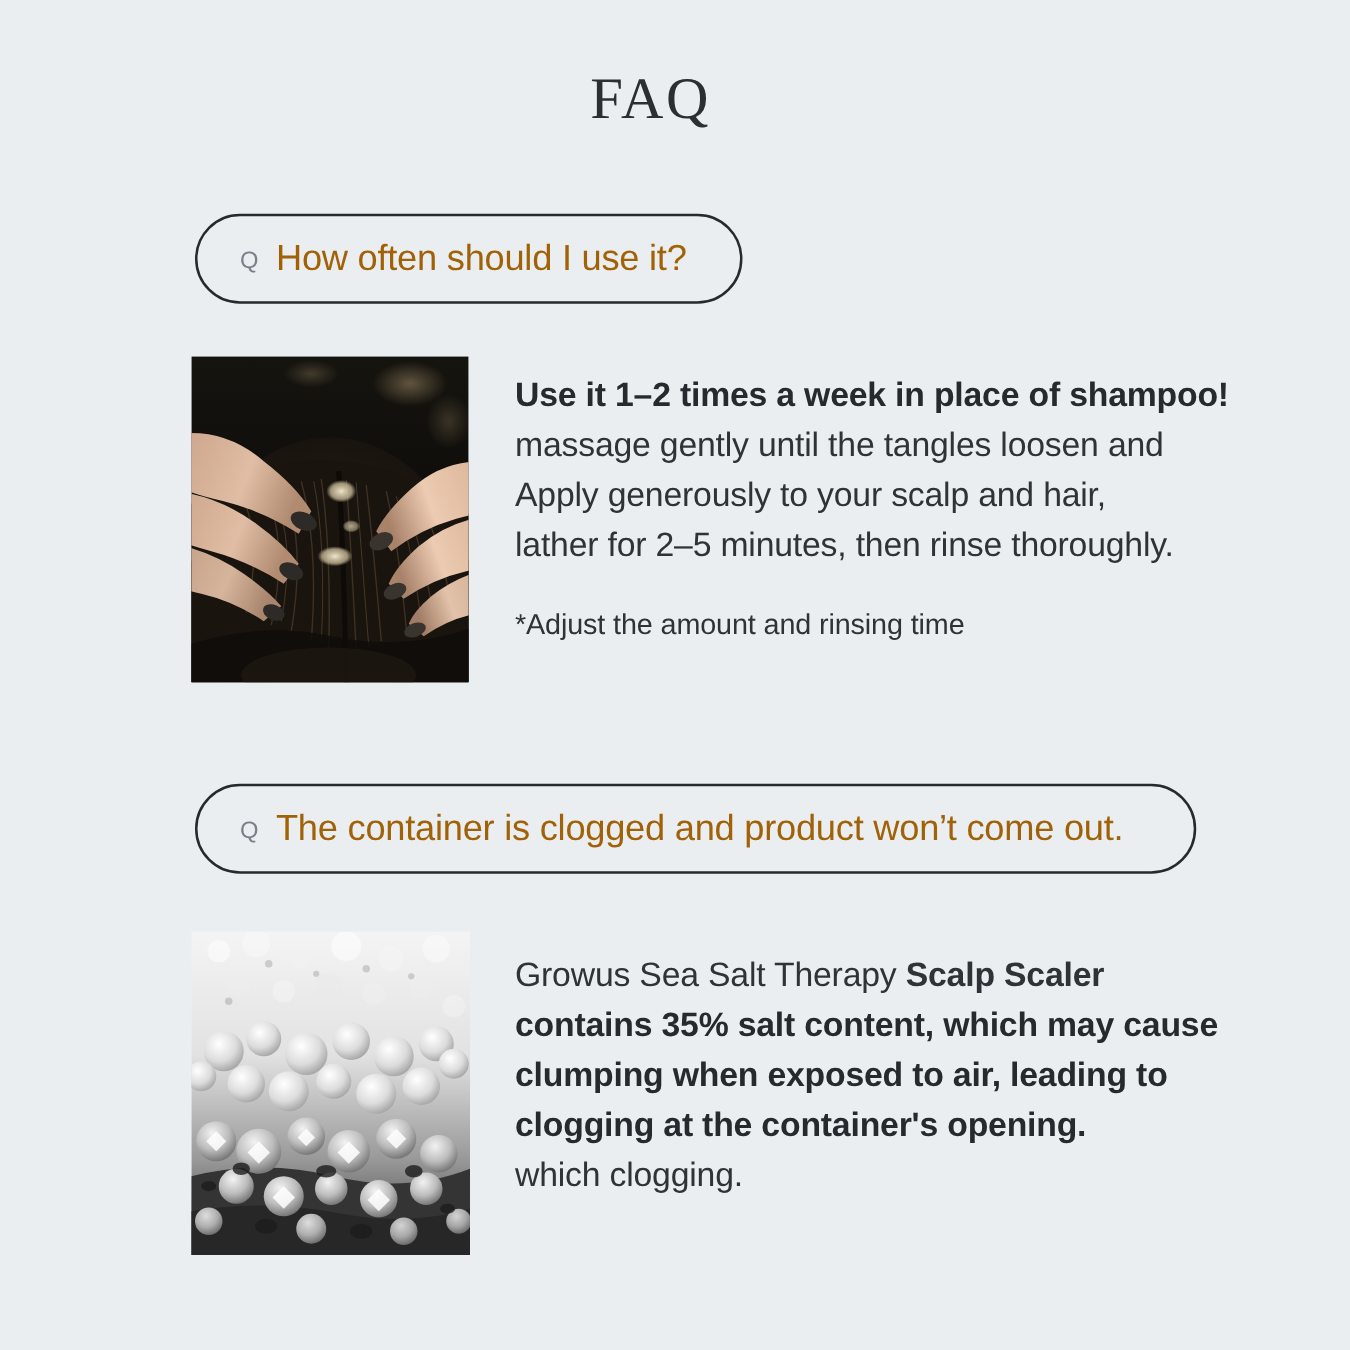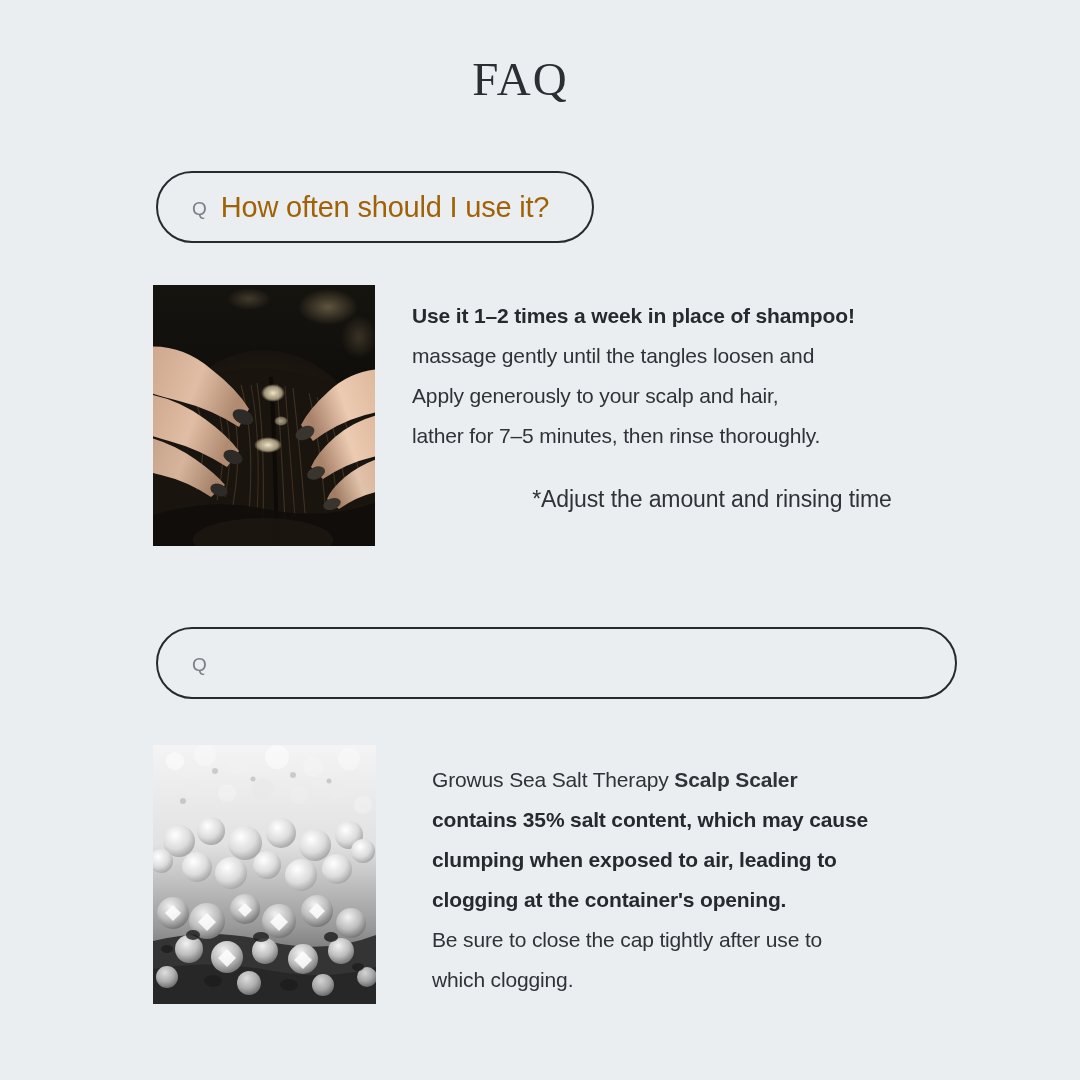--- a/index.html
+++ b/index.html
@@ -69,41 +69,40 @@
   #photo-2 { left: 153px; top: 745px; width: 223px; height: 259px; }
 
   .photo svg { display: block; width: 100%; height: 100%; }
 
   
   .answer {
     position: absolute;
     color: #2a2d31;
   }
   #answer-1 { left: 412px; top: 296px; width: 600px; }
-  #answer-2 { left: 412px; top: 760px; width: 600px; margin-left: 20px; }
+  #answer-2 { left: 412px; top: 760px; width: 600px; }
 
   .ans-line {
-    font-size: 21px;
+    font-size: 27px;
     line-height: 40px;
     color: #2f3236;
     letter-spacing: -0.15px;
     white-space: nowrap;
   }
   .ans-line.bold { font-weight: bold; color: #26292d; }
 
   .note {
     margin-top: 26px;
   }
   .note-line {
     font-size: 23px;
     line-height: 34px;
     color: #2f3236;
     white-space: nowrap;
     letter-spacing: -0.1px;
-    text-align: center;
   }
   .note-line.indent { padding-left: 22px; }
 </style>
 </head>
 <body>
 
 <div class="page-title">FAQ</div>
 
 <div class="question-pill" id="pill-1">
   <span class="q-mark">Q</span>
@@ -197,29 +196,30 @@
 
     <path d="M0 230 Q60 212 112 224 Q170 236 222 218 L222 261 L0 261 Z" fill="#0f0c09" opacity="0.85"></path>
     <ellipse cx="110" cy="255" rx="70" ry="22" fill="#231a13" opacity="0.6"></ellipse>
   </svg>
 </div>
 
 <div class="answer" id="answer-1">
   <div class="ans-line bold">Use it 1–2 times a week in place of shampoo!</div>
   <div class="ans-line">massage gently until the tangles loosen and</div>
   <div class="ans-line">Apply generously to your scalp and hair,</div>
-  <div class="ans-line">lather for 7–5 minutes, then rinse thoroughly.</div>
+  <div class="ans-line">lather for 2–5 minutes, then rinse thoroughly.</div>
 
   <div class="note">
     <div class="note-line">*Adjust the amount and rinsing time</div>
   </div>
 </div>
 
 <div class="question-pill" id="pill-2">
   <span class="q-mark">Q</span>
+  <span class="q-text">The container is clogged and product won’t come out.</span>
 </div>
 
 <div class="photo" id="photo-2">
   <svg viewBox="0 0 223 259" preserveAspectRatio="none">
     <defs>
       <linearGradient id="saltBg" x1="0" y1="0" x2="0" y2="1">
         <stop offset="0%" stop-color="#f4f4f4"></stop>
         <stop offset="38%" stop-color="#e2e2e2"></stop>
         <stop offset="70%" stop-color="#9a9a9a"></stop>
         <stop offset="100%" stop-color="#3a3a3a"></stop>
@@ -319,15 +319,14 @@
   </svg>
 </div>
 
 <div class="answer" id="answer-2">
   <div class="ans-line">
     <span>Growus Sea Salt Therapy </span><b>Scalp Scaler</b>
   </div>
   <div class="ans-line bold">contains 35% salt content, which may cause</div>
   <div class="ans-line bold">clumping when exposed to air, leading to</div>
   <div class="ans-line bold">clogging at the container's opening.</div>
-  <div class="ans-line">Be sure to close the cap tightly after use to</div>
   <div class="ans-line">which clogging.</div>
 </div>
 
 </body></html>

